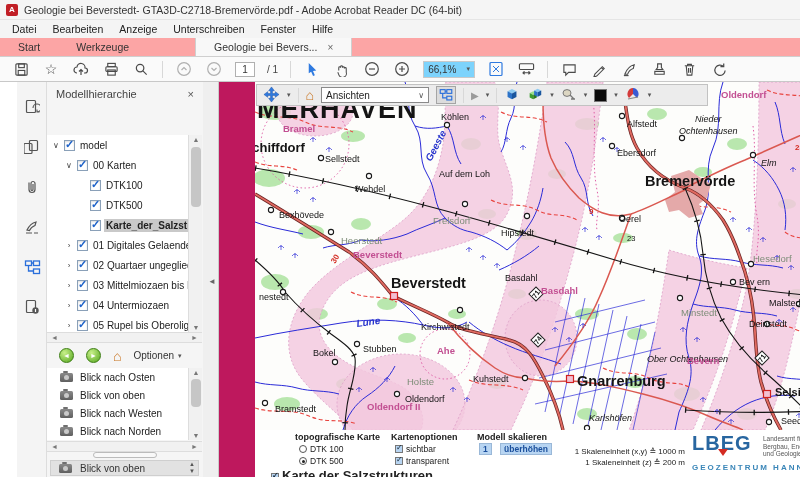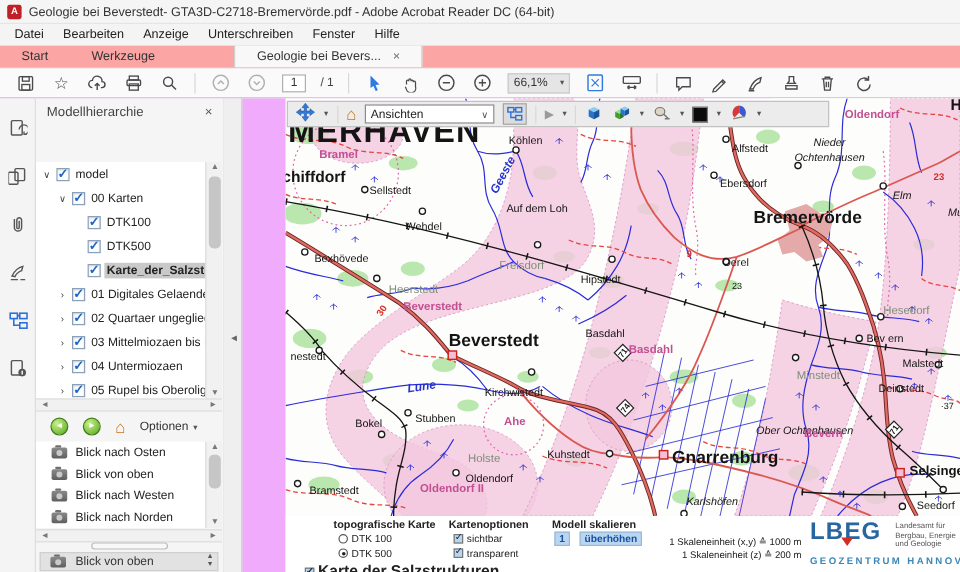--- a/index.html
+++ b/index.html
@@ -14,25 +14,25 @@
 .tab{padding:3px 18px;color:#333}
 .tab.doc{background:#f8f8f8;border-left:1px solid #cfcfcf;border-right:1px solid #cfcfcf;display:flex;gap:10px;margin-left:48px;align-items:center}
 .tab.doc .x{color:#666;font-size:10px}
 
 .mtoolbar{height:25px;background:#fafafa;border-bottom:1px solid #c8c8c8;display:flex;align-items:center;gap:12px;padding-left:12px}
 .ti{width:18px;height:18px;display:flex;align-items:center;justify-content:center;color:#4a4a4a;flex:0 0 auto}
 .ti svg{display:block}
 .sep{width:1px;height:17px;background:#d8d8d8;flex:0 0 auto}
 .pagebox{width:20px;height:15px;border:1px solid #b0b0b0;background:#fff;text-align:center;font-size:10px;line-height:14px}
 .slash{font-size:10px;color:#444}
-.zoombox{min-width:52px;height:17px;border:1px solid #c9c9c9;display:flex;align-items:center;justify-content:space-between;padding:0 4px;font-size:10px;background:#e5e5e5;color:#333}
+.zoombox{min-width:52px;height:17px;border:1px solid #c9c9c9;display:flex;align-items:center;justify-content:space-between;padding:0 4px;font-size:10px;background:#7dd3fc;color:#333}
 .caret{font-size:7px;color:#555}
 .star{font-size:14px;line-height:14px;color:#4a4a4a}
 
-.content{position:absolute;top:82px;left:0;width:644px;height:395px;background:#f0abfc}
+.content{position:absolute;top:82px;left:17px;width:644px;height:395px;background:#be185d}
 .rail{position:absolute;left:0;top:0;width:30px;height:395px;background:#f4f4f4;border-right:1px solid #ddd}
 .ri{width:30px;height:30px;display:flex;align-items:center;justify-content:center;color:#555;margin-top:10px}
 .panel{position:absolute;left:30px;top:0;width:156px;height:395px;background:#f5f5f5;font-size:10px;overflow:hidden}
 .phead{position:absolute;top:0;left:0;width:100%;height:24px;display:flex;align-items:center;justify-content:space-between;padding:0 9px;font-size:11px;color:#444}
 .phead .x{color:#555;font-size:11px}
 .ptool{position:absolute;top:24px;left:0;width:100%;height:27px;display:flex;align-items:center;gap:4px;padding:0 7px;border-bottom:1px solid #ddd}
 .listico{width:17px;height:14px;border:1px solid #999;background:#fff;position:relative}
 .listico::after{content:"";position:absolute;left:3px;top:3px;width:9px;height:1px;background:#888;box-shadow:0 3px 0 #888,0 6px 0 #888}
 .swatch{width:13px;height:13px;border:1px solid #a33}
 .tree{position:absolute;top:53px;left:0;width:141px;height:197px;background:#fff;overflow:hidden}

